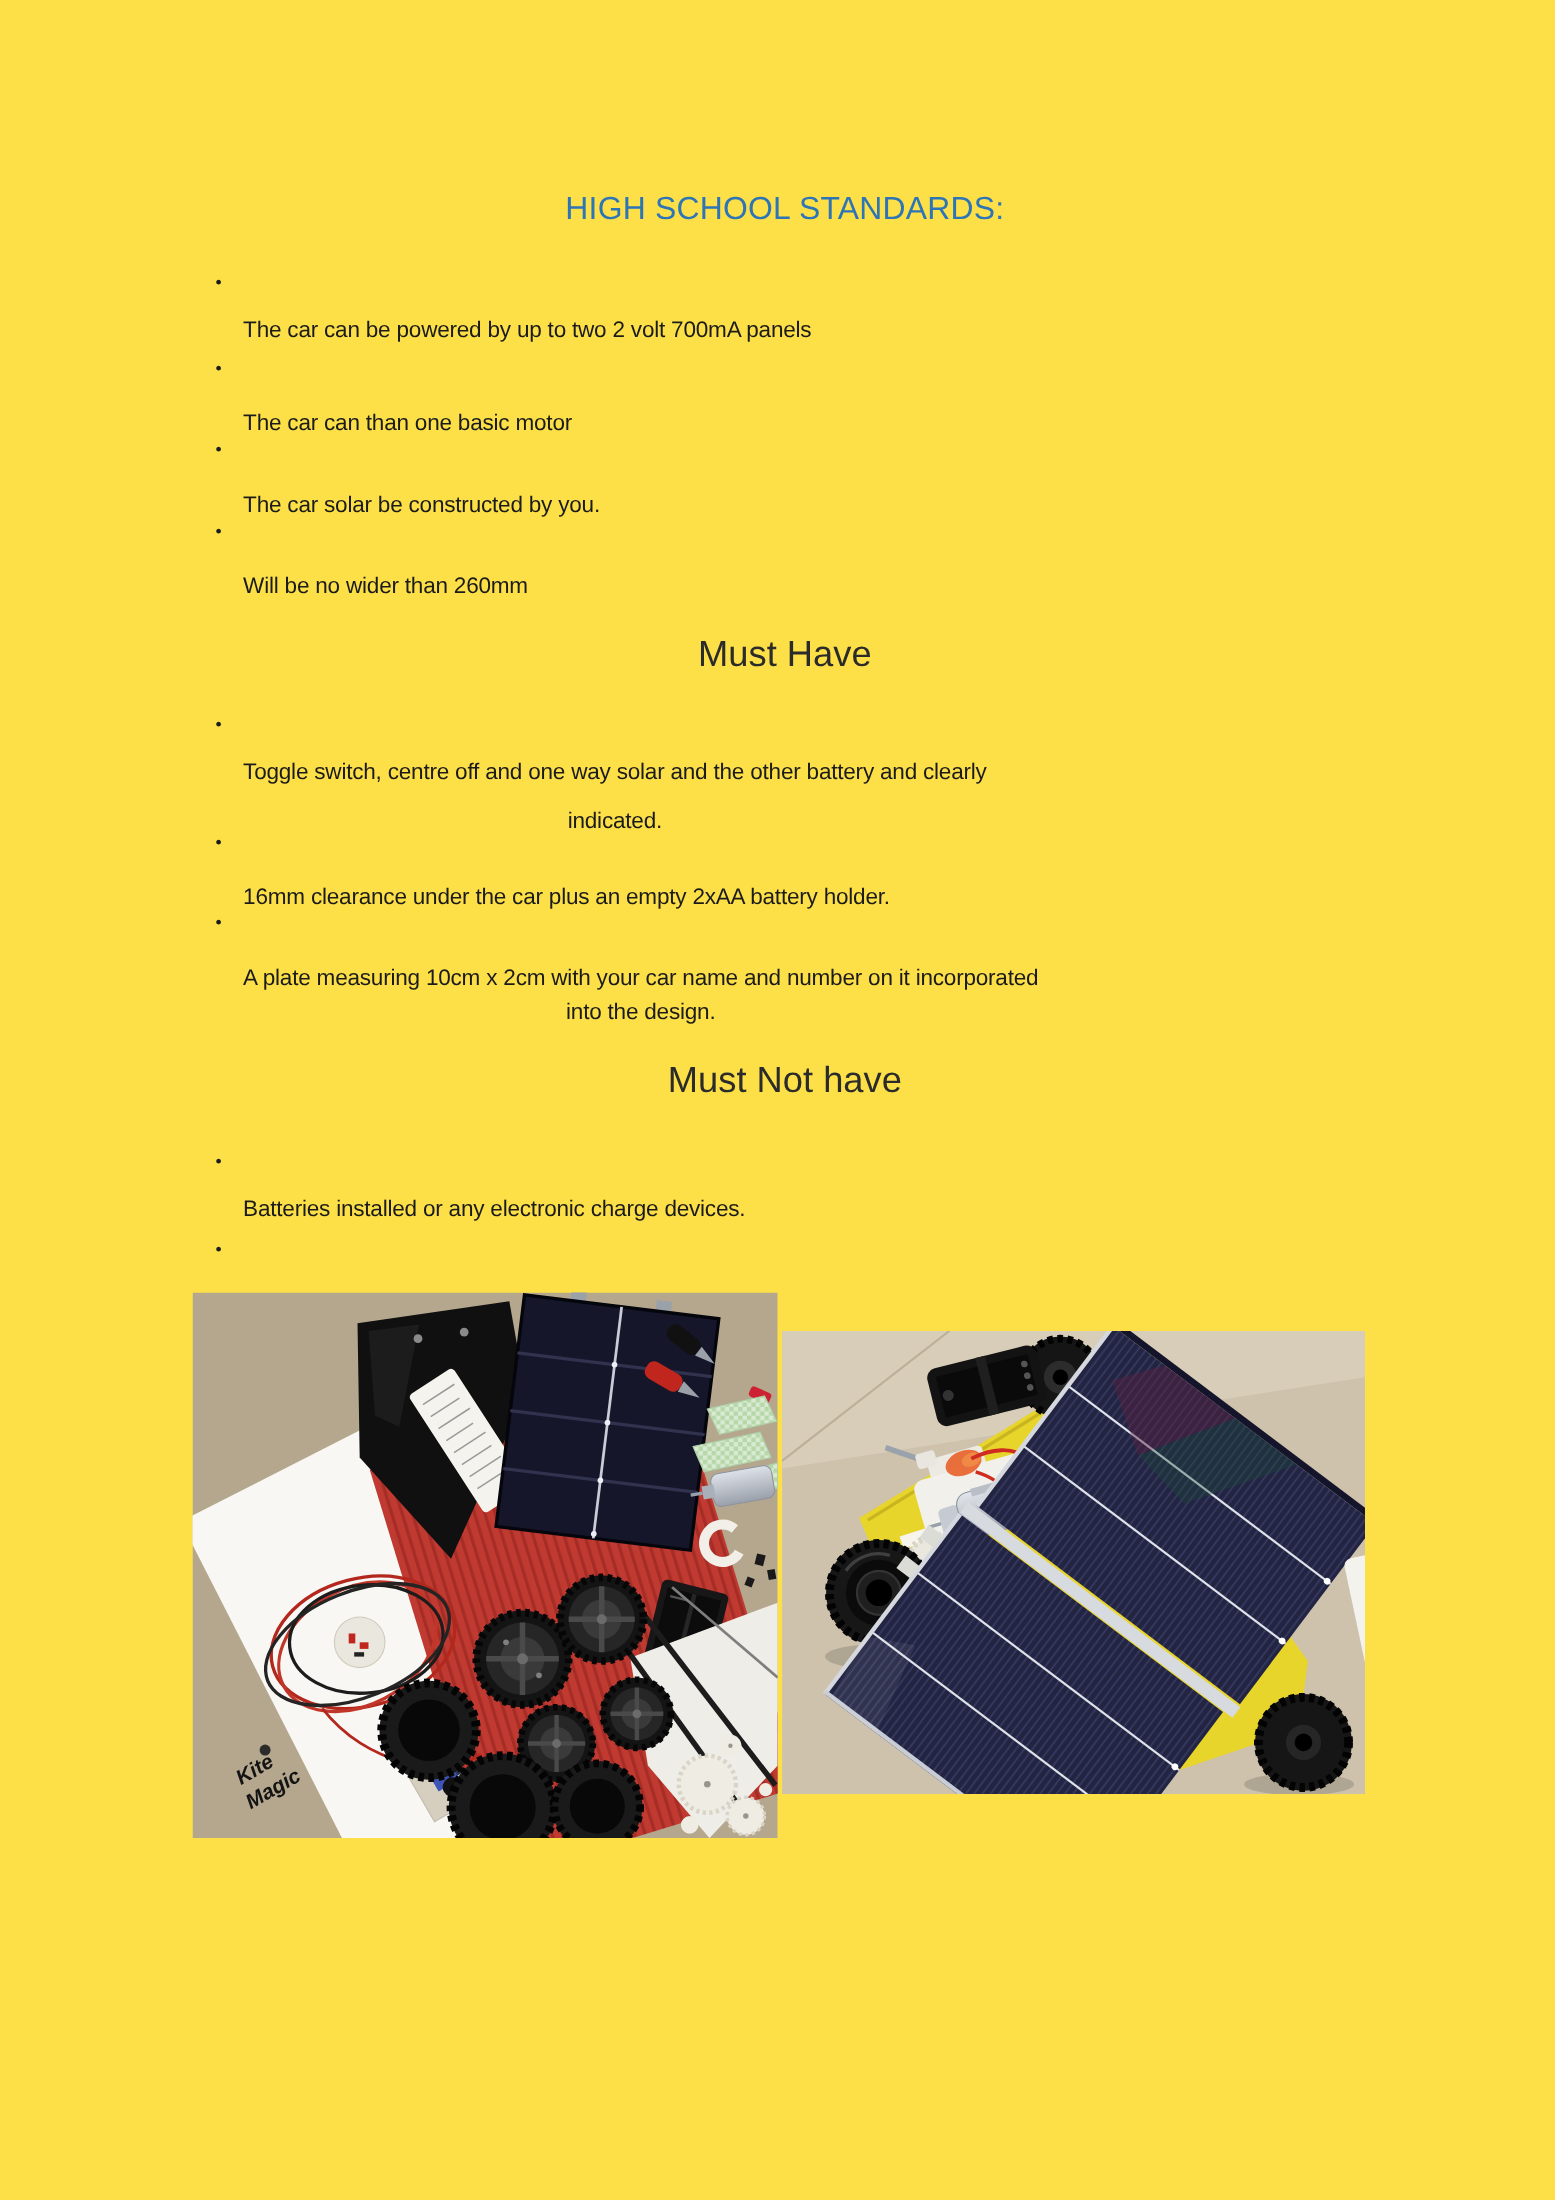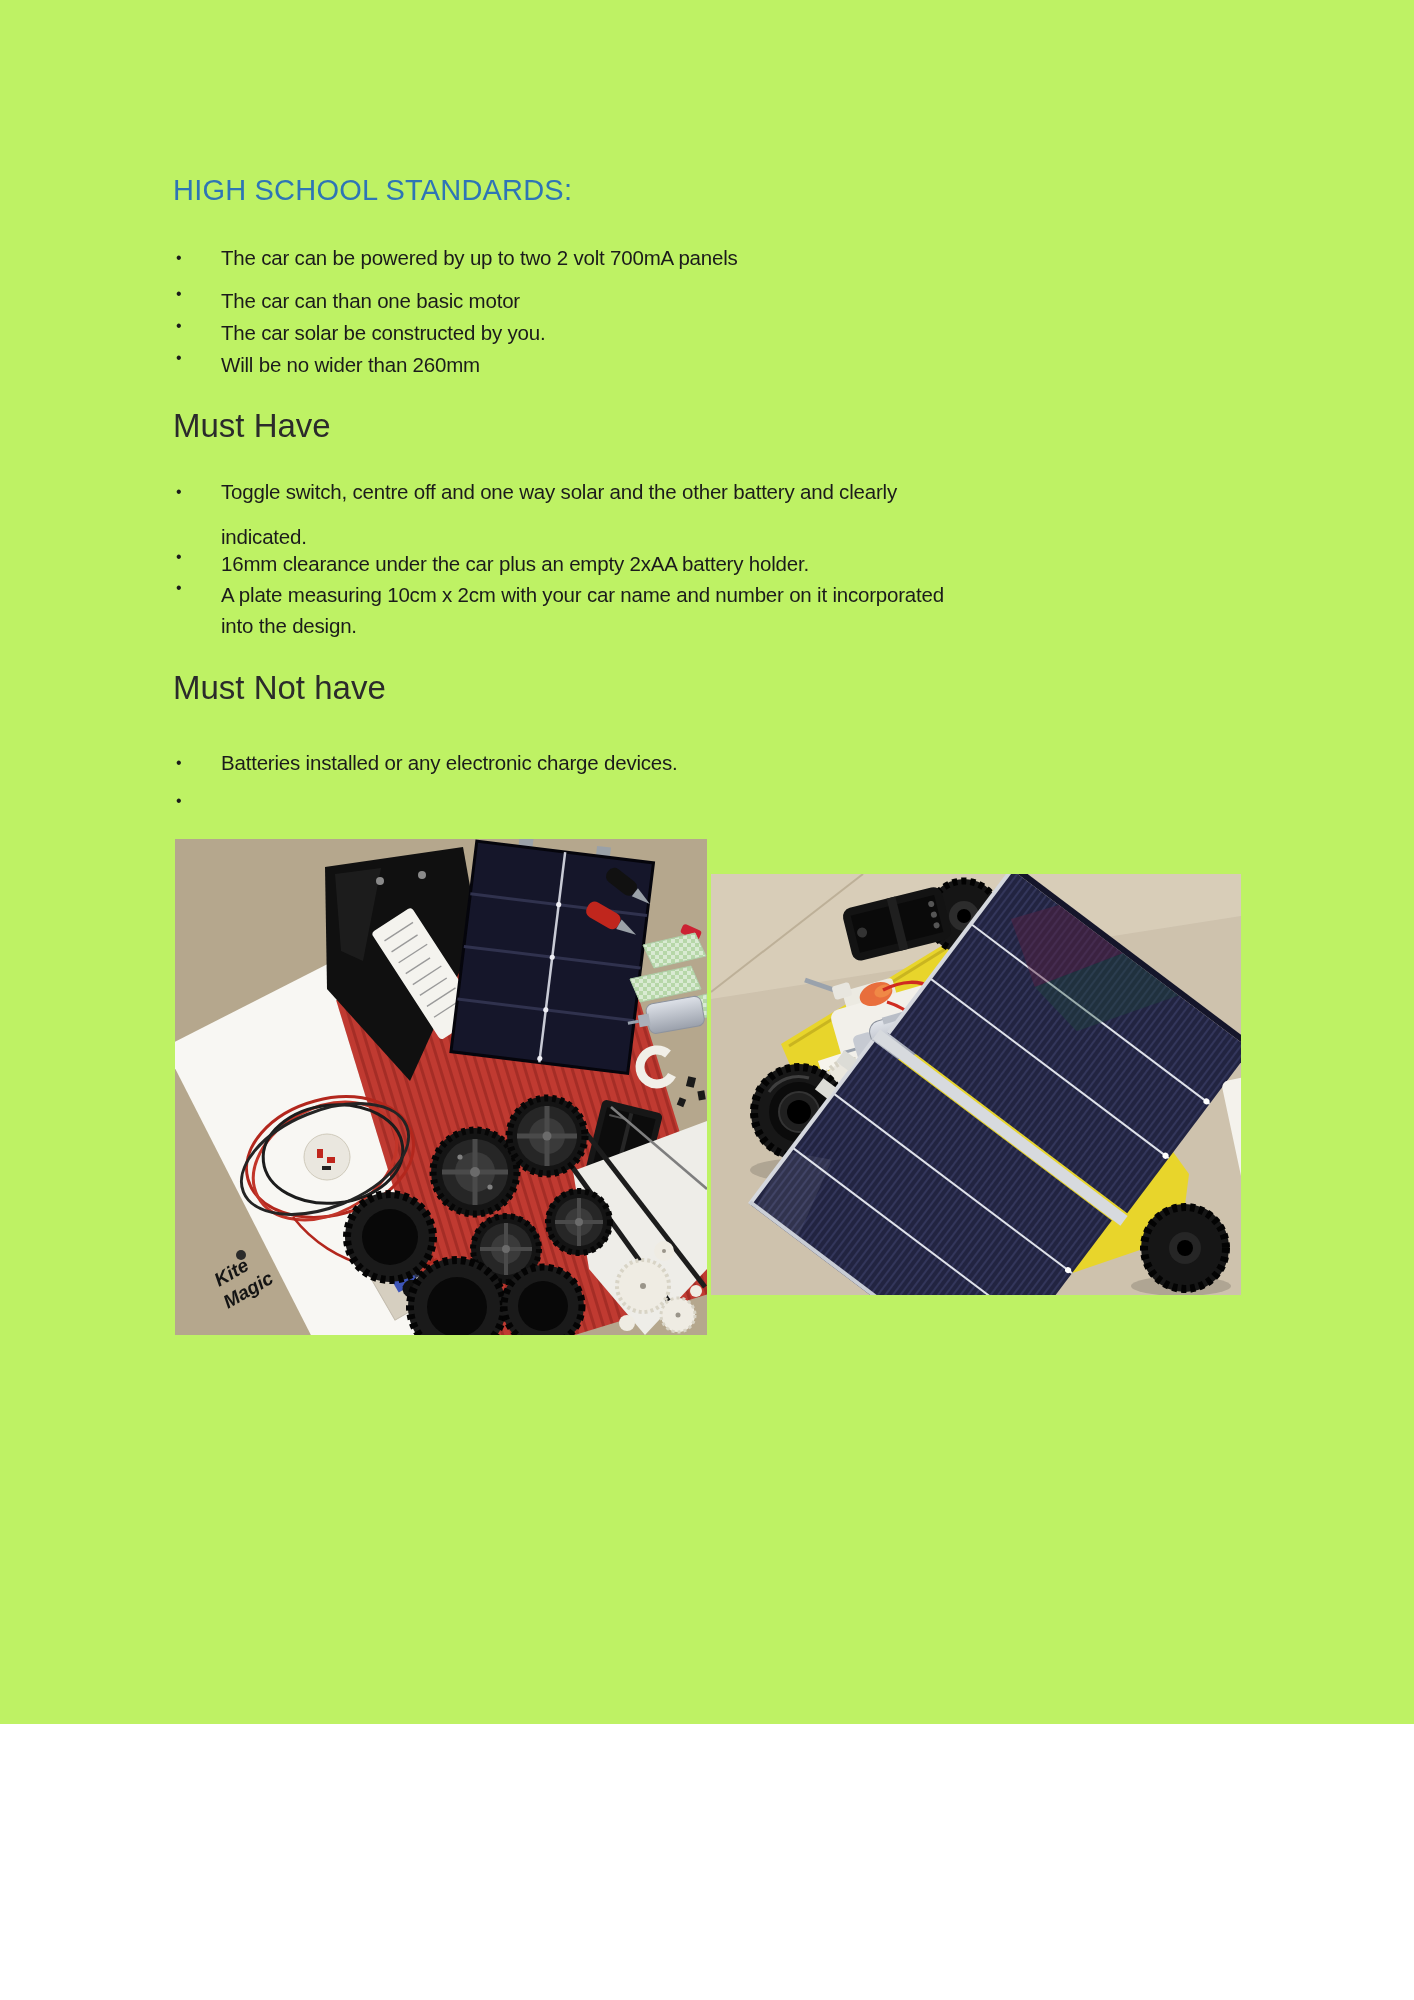--- a/index.html
+++ b/index.html
@@ -1,44 +1,45 @@
 <!DOCTYPE html>
 <html><head>
 <meta charset="utf-8">
 <style>
   html,body{margin:0;padding:0;background:#ffffff;}
   .page{
     position:relative;
-    width:1414px;height:1724px;
-    background:#bef264;
+    width:1414px;height:2000px;
+    background:#fde047;
     font-family:"Liberation Sans",sans-serif;
     color:#1b1b1b;
     overflow:hidden;
     box-sizing:border-box;
     padding:172px 160px 0 173px;
+    text-align:center;
   }
   h1.doc-h1{
     font-size:29px;font-weight:400;line-height:36px;
     margin:0 0 34px 0;color:#2E75B6;letter-spacing:.2px;
   }
   h2.doc-h2{
     font-size:33px;font-weight:400;line-height:34px;color:#2b2b2b;margin:0;
   }
   h2.mh{margin:28px 0 26px 0;}
   h2.mn{margin:30px 0 42px 0;}
   ul.blist{list-style:none;margin:0;padding:0;max-width:1080px;}
   ul.blist li{
     display:flex;align-items:flex-start;
     font-size:20.5px;line-height:31px;letter-spacing:-0.2px;color:#1b1b1b;
   }
   ul.blist li .dot{
     flex:0 0 48px;width:48px;font-size:16px;color:#1b1b1b;
     padding-left:3px;box-sizing:border-box;
   }
-  ul.blist li .txt{white-space:pre-line;}
+  ul.blist li .txt{white-space:pre-line;margin-top:42px;}
   ul.blist li.raised .dot{transform:translateY(-7px);}
   ul.standards li{line-height:32px;}
   ul.standards li.sp-after{margin-bottom:11px;}
   ul.musthave li.tall{line-height:45px;}
   ul.musthave li.pull-up{margin-top:-11px;}
   ul.mustnot li.first{margin-bottom:14px;}
   .figrow{display:flex;gap:4px;margin:16px 0 0 2px;}
   .fig{flex:0 0 auto;line-height:0;}
   .fig.right{margin-top:35px;}
   svg text{font-family:"Liberation Sans",sans-serif;}

